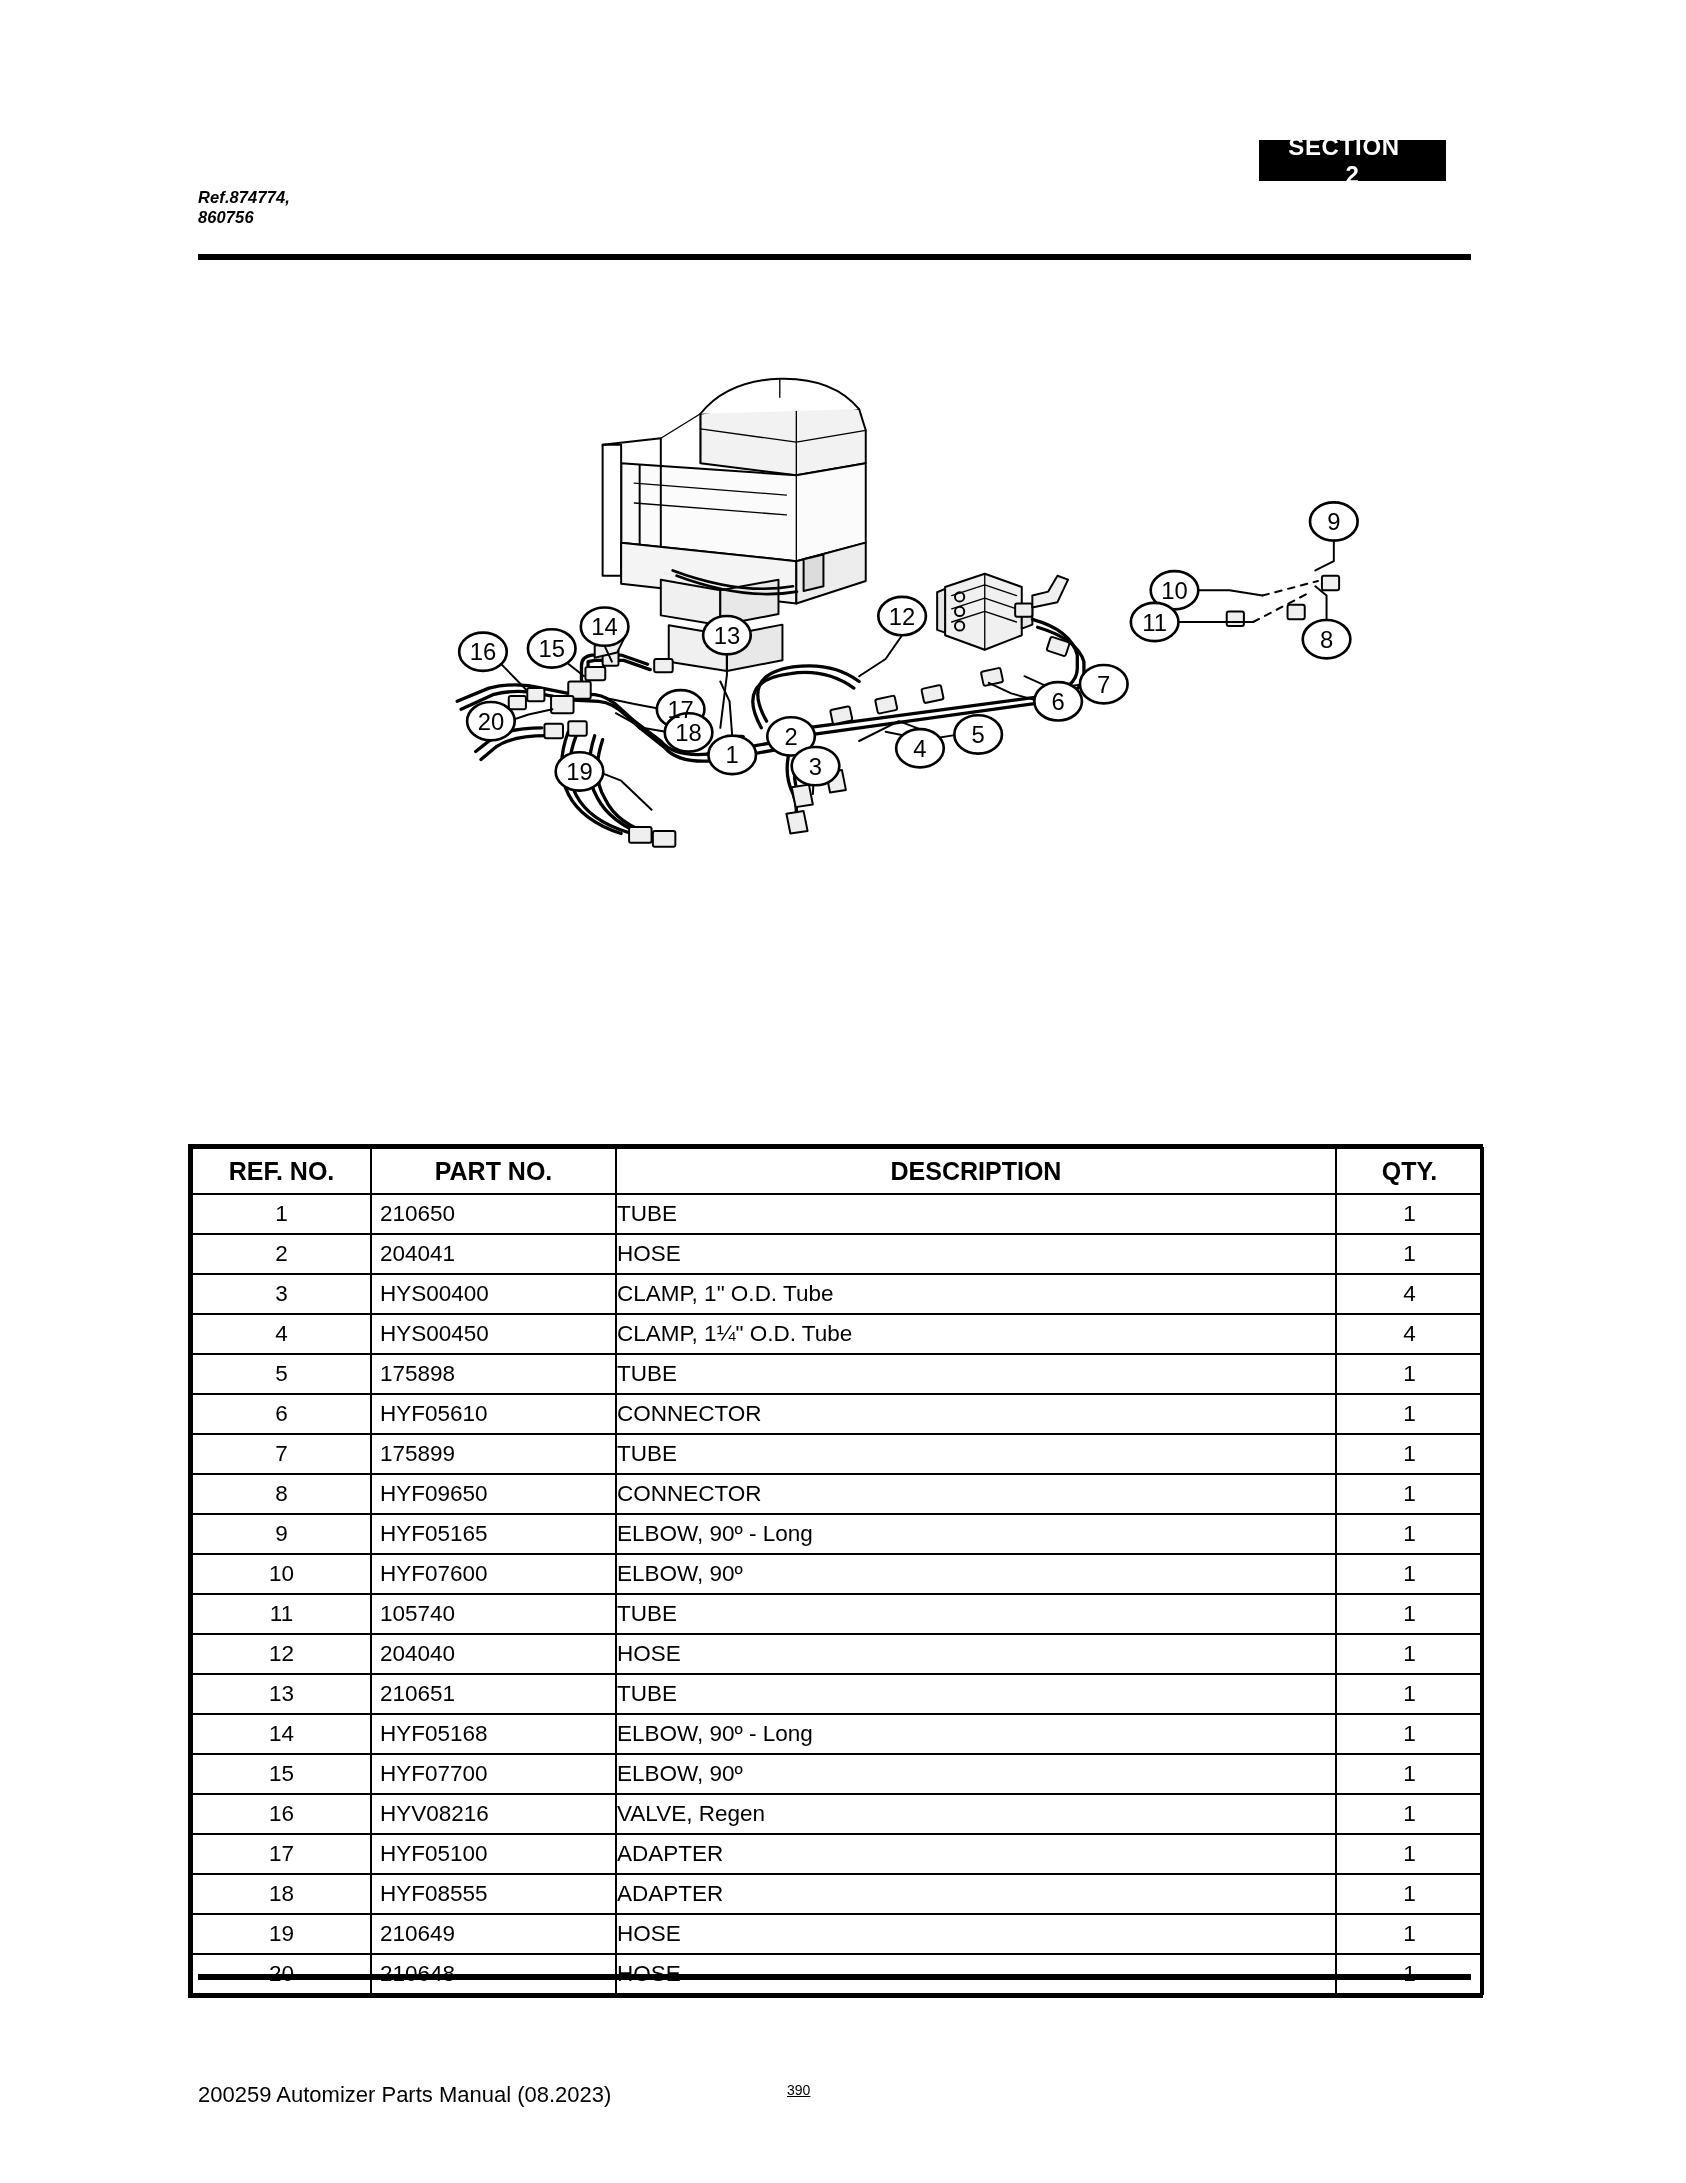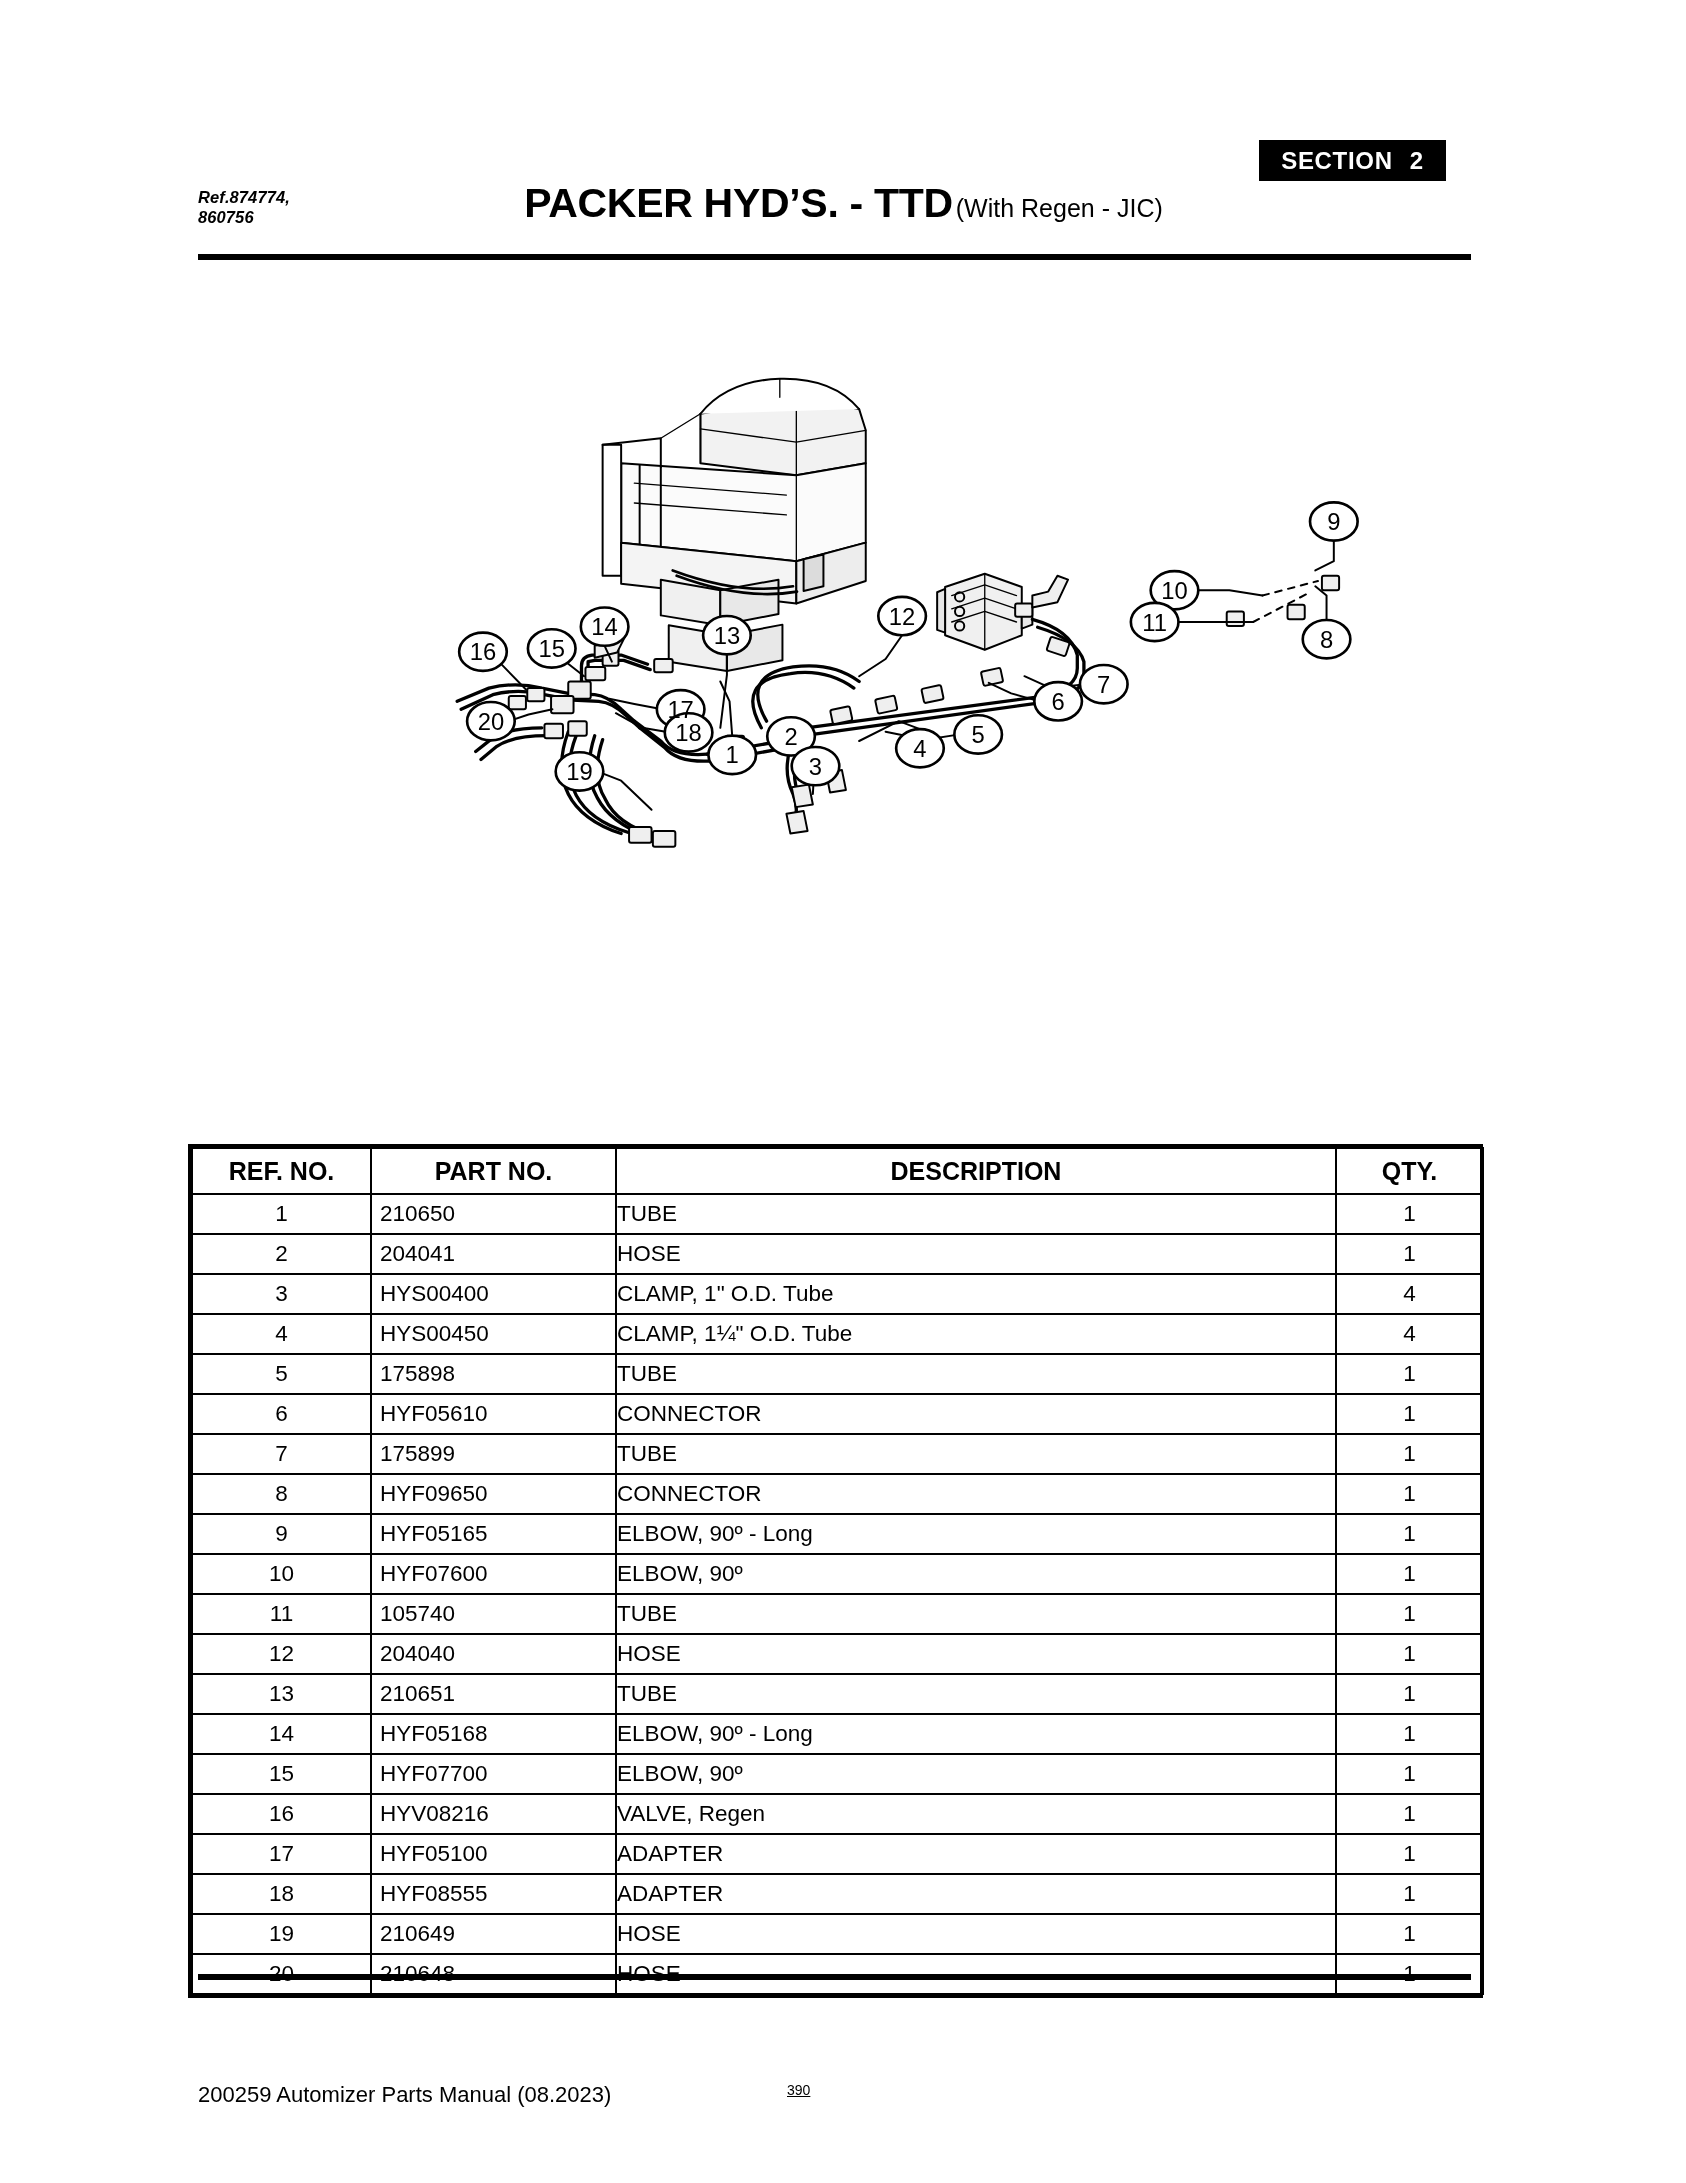--- a/index.html
+++ b/index.html
@@ -40,20 +40,21 @@
     width: 187px;
     height: 41px;
     background: #000000;
     color: #ffffff;
     font-size: 24px;
     font-weight: bold;
     display: flex;
     align-items: center;
     justify-content: center;
     letter-spacing: 0.7px;
+    flex-direction: column;
   }
   .section-badge .sec-word { margin-right: 17px; }
 
   .title-row {
     position: absolute;
     left: 0;
     top: 180px;
     width: 1687px;
     text-align: center;
   }
@@ -172,24 +173,20 @@
   <div class="ref-block">
     <div>Ref.874774,</div>
     <div>860756</div>
   </div>
 
   <div class="section-badge">
     <span class="sec-word">SECTION</span>
     <span>2</span>
   </div>
 
-  <div class="title-row">
-    <span class="title-main">PACKER HYD’S. - TTD</span>
-    <span class="title-sub">(With Regen - JIC)</span>
-  </div>
 
   <div class="rule-top"></div>
 
   <div class="illus">
     <svg width="1276" height="833" viewBox="0 0 1930 1260" xmlns="http://www.w3.org/2000/svg">
       <g fill="none" stroke="#000" stroke-width="3" stroke-linejoin="round" stroke-linecap="round">
 
         <g>
 
           <path d="M760 225 L905 200 L1000 218 L1010 250 L1010 300 L905 318 L760 300 Z" fill="#f2f2f2"></path>

